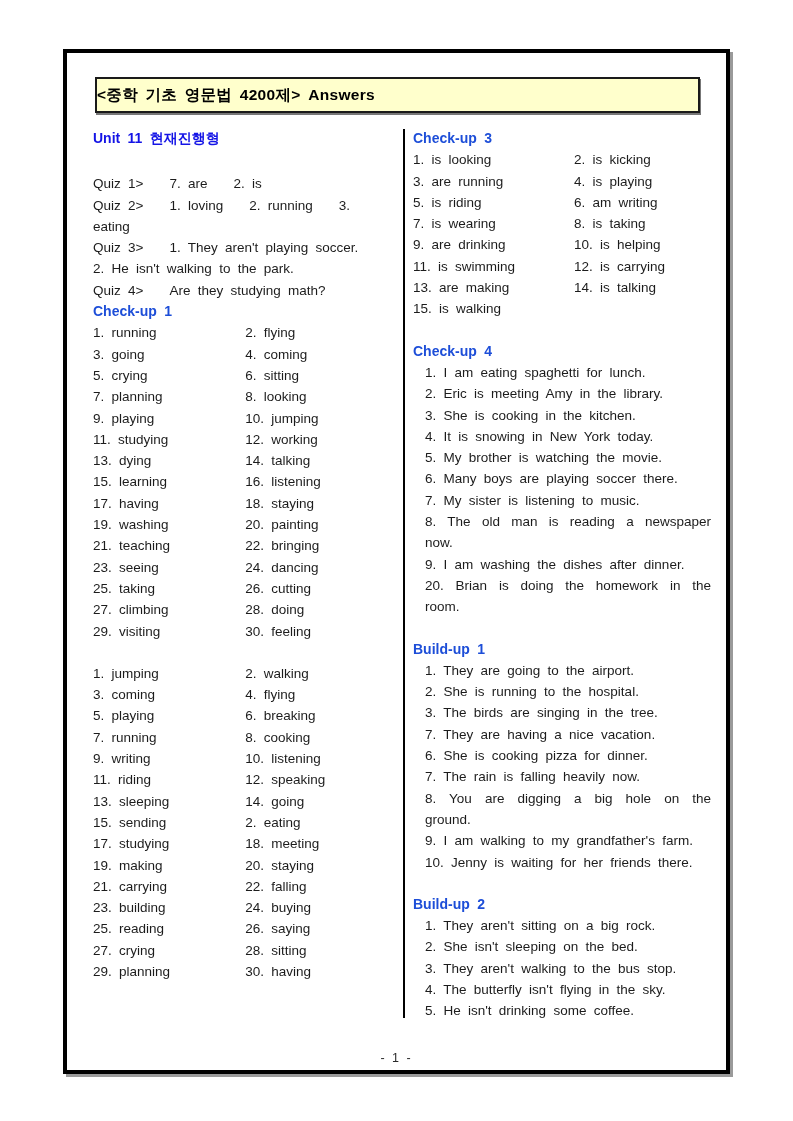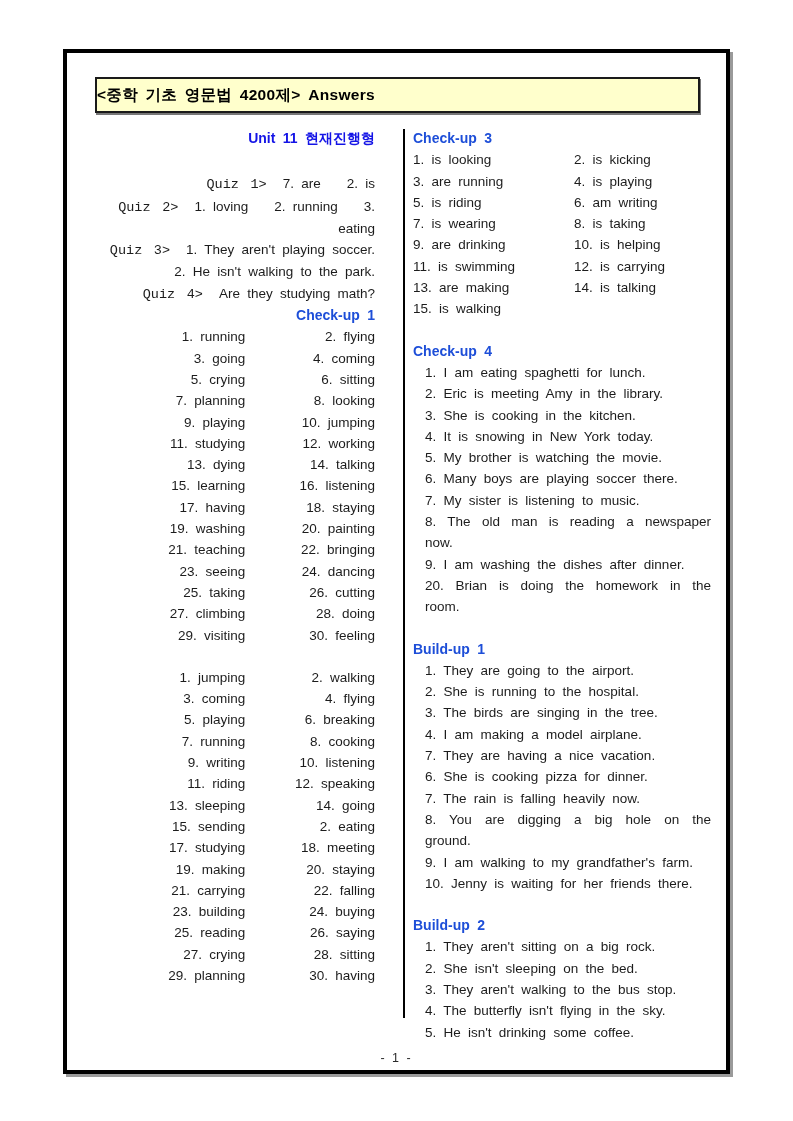--- a/index.html
+++ b/index.html
@@ -35,21 +35,21 @@
   }
 
   .columns {
     display: flex;
     margin-top: 15px;
     padding-left: 26px;
     font-size: 13.5px;
     line-height: 21.3px;
     word-spacing: 3.5px;
   }
-  .col-left  { width: 310px; padding-right: 28px; text-align: right; }
+  .col-left  { width: 310px; padding-right: 28px; }
   .col-right { width: 298px; margin-left: 10px; }
 
   .divider {
     position: absolute;
     left: 336px; top: 76px;
     width: 1.5px; height: 889px;
     background: #000;
   }
 
   .unit-heading {
@@ -62,21 +62,21 @@
   .section { margin-top: 21px; }
   .section:first-child { margin-top: 0; }
   .sec-heading { font-weight: bold; font-size: 14px; color: #1d4ed8; }
 
   .pair-grid { display: grid; grid-template-columns: 54% 46%; }
   .pair-grid > div { white-space: nowrap; }
 
   .sentence { text-align: justify; margin-left: 12px; }
 
   .quiz-block { margin-bottom: 0; }
-  .quiz-label { margin-right: 16px; font-family: Liberation Mono, monospace; }
+  .quiz-label { margin-right: 26px; }
   .quiz-ans + .quiz-ans { margin-left: 26px; }
 
   .page-number {
     position: absolute;
     left: 0; right: 0; bottom: 5px;
     text-align: center;
     font-size: 12.5px;
     color: #2a2a2a;
     letter-spacing: 2px;
   }
@@ -207,21 +207,20 @@
             <div class="sentence">7. My sister is listening to music.</div>
             <div class="sentence">8. The old man is reading a newspaper now.</div>
             <div class="sentence">9. I am washing the dishes after dinner.</div>
             <div class="sentence">20. Brian is doing the homework in the room.</div>
           </section>
           <section class="section">
             <div class="sec-heading">Build-up 1</div>
             <div class="sentence">1. They are going to the airport.</div>
             <div class="sentence">2. She is running to the hospital.</div>
             <div class="sentence">3. The birds are singing in the tree.</div>
-            <div class="sentence">4. I am making a model airplane.</div>
             <div class="sentence">7. They are having a nice vacation.</div>
             <div class="sentence">6. She is cooking pizza for dinner.</div>
             <div class="sentence">7. The rain is falling heavily now.</div>
             <div class="sentence">8. You are digging a big hole on the ground.</div>
             <div class="sentence">9. I am walking to my grandfather's farm.</div>
             <div class="sentence">10. Jenny is waiting for her friends there.</div>
           </section>
           <section class="section">
             <div class="sec-heading">Build-up 2</div>
             <div class="sentence">1. They aren't sitting on a big rock.</div>

